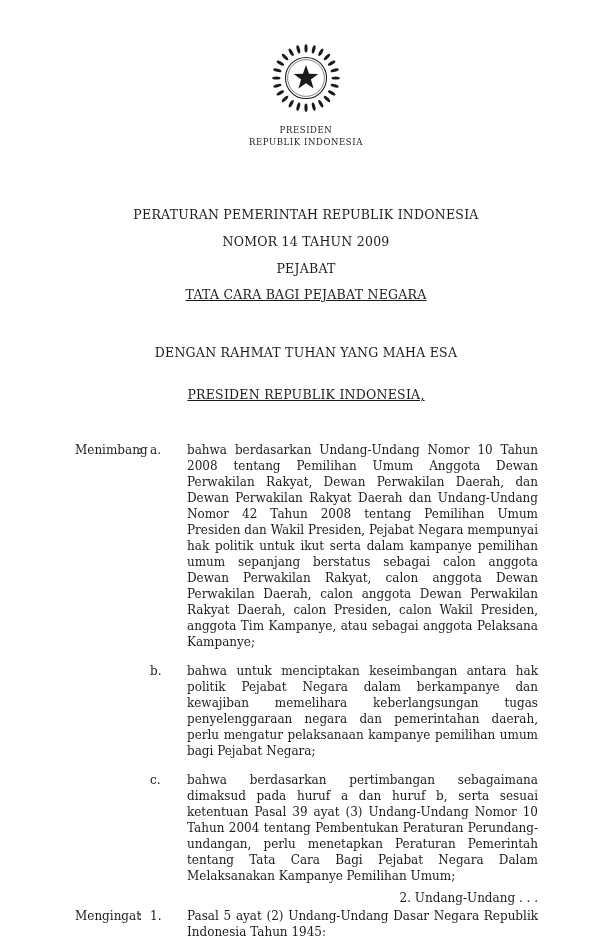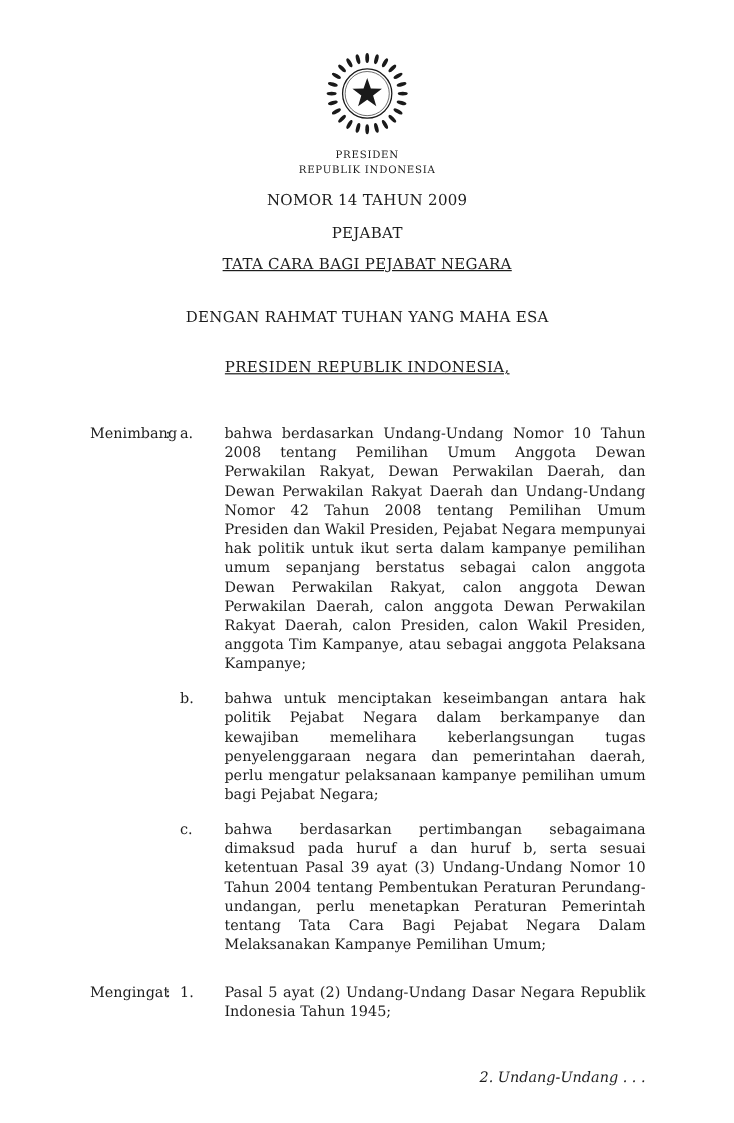--- a/index.html
+++ b/index.html
@@ -14,35 +14,35 @@
   .seal { display:inline-block; line-height:0; }
   .org-line1 { font-size:8.5px; letter-spacing:0.6px; margin-top:3px; }
   .org-line2 { font-size:8.5px; letter-spacing:0.6px; margin-top:2px; }
   
   .titleblock { text-align:center; font-size:12.5px; line-height:15px; letter-spacing:0.25px; }
   .t-doctype   { margin-top:60px; }
   .t-number    { margin-top:12px; }
   .t-about     { margin-top:12px; }
   .t-subject1  { margin-top:11px;text-decoration:underline; }
   .t-subject2  { margin-top:3px; }
-  .t-invocation{ margin-top:29px; }
+  .t-invocation{ margin-top:43px; }
   .t-issuer    { margin-top:27px;text-decoration:underline; }
   
   .clauses { margin:40px 64px 0 65px; font-size:12px; line-height:16px; }
   .clause { display:flex; }
   .clause + .clause { margin-top:24px; }
   .clause-label { width:63px; flex-shrink:0; }
   .clause-colon { width:12px; flex-shrink:0; }
   .clause-items { flex:1; }
   .clause-item { display:flex; margin-bottom:13px; }
   .clause-item:last-child { margin-bottom:0; }
   .item-marker { width:17px; flex-shrink:0; }
   .item-text { flex:1; text-align:justify;margin-left:20px; }
   
-  .catchword { position:absolute; top:891px; right:64px; font-size:12px;font-style:italic; }
+  .catchword { position:absolute; top:891px; right:64px; font-size:12px; }
   svg .ink { fill:#1a1a1a; }
 </style>
 </head>
 <body>
 
 <div class="page">
 
   <div class="letterhead">
     <span class="seal">
       <svg width="76" height="80" viewBox="0 0 100 100" aria-hidden="true">
@@ -75,20 +75,21 @@
         <circle cx="50" cy="50" r="27" fill="none" stroke="#1a1a1a" stroke-width="1.4"></circle>
         <circle cx="50" cy="50" r="24.2" fill="none" stroke="#1a1a1a" stroke-width="0.7"></circle>
         <polygon class="ink" points="50,33 54,44.5 66.17,44.75 56.47,52.1 59.99,63.75 50,56.8 40.01,63.75 43.53,52.1 33.83,44.75 46,44.5"></polygon>
       </svg>
     </span>
     <div class="org-line1">PRESIDEN</div>
     <div class="org-line2">REPUBLIK INDONESIA</div>
   </div>
 
   <div class="titleblock">
+    <div class="t-doctype">PERATURAN PEMERINTAH REPUBLIK INDONESIA</div>
     <div class="t-number">NOMOR 14 TAHUN 2009</div>
     <div class="t-about">PEJABAT</div>
     <div class="t-subject1">TATA CARA BAGI PEJABAT NEGARA</div>
     <div class="t-invocation">DENGAN RAHMAT TUHAN YANG MAHA ESA</div>
     <div class="t-issuer">PRESIDEN REPUBLIK INDONESIA,</div>
   </div>
 
   <div class="clauses">
 
     <div class="clause">

